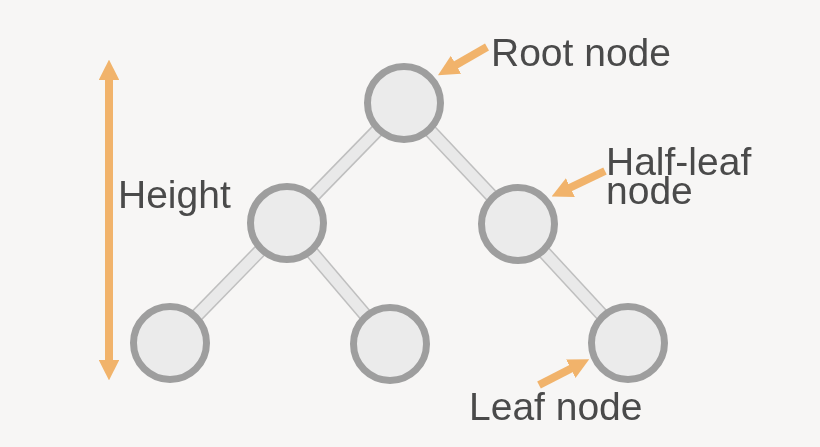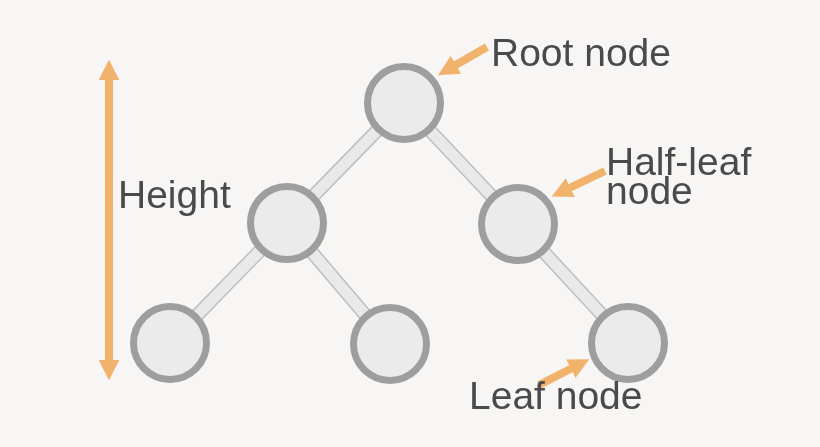--- a/index.html
+++ b/index.html
@@ -79,15 +79,15 @@
 
   <div class="label" style="left:118px; top:180px;">Height</div>
 
   <div class="label" style="left:491px; top:38px;">Root node</div>
 
   <div class="label multiline" style="left:606px; top:147px;">
     <div>Half-leaf</div>
     <div>node</div>
   </div>
 
-  <div class="label" style="left:469px; top:381px;">Leaf node</div>
+  <div class="label" style="left:469px; top:392px;">Leaf node</div>
 
 </div>
 
 </body></html>

